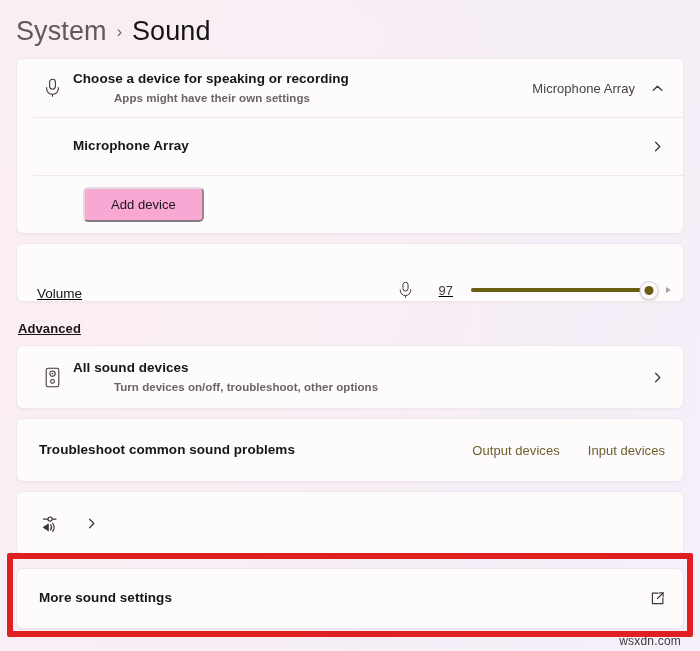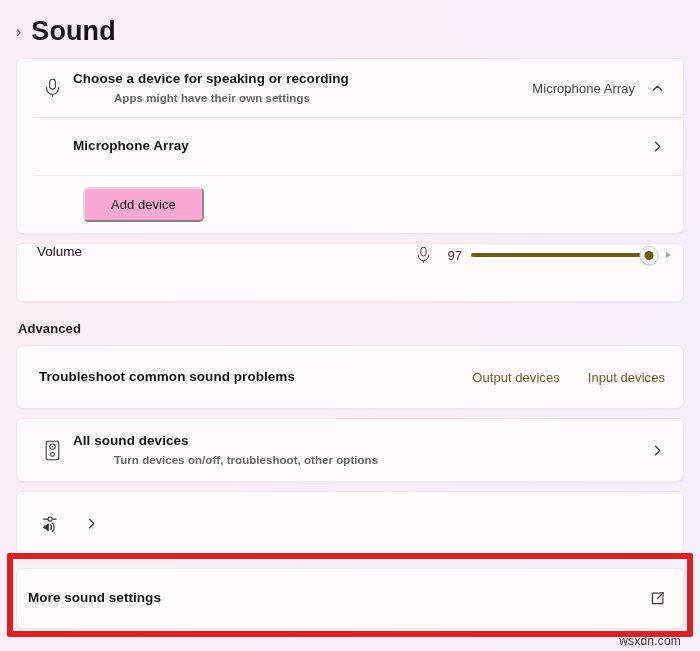--- a/index.html
+++ b/index.html
@@ -32,21 +32,21 @@
     letter-spacing: .1px;
   }
   .crumb-sep {
     font-size: 16px;
     color: #6b6568;
     position: relative;
     top: -3px;
   }
   .crumb-current {
     font-size: 27px;
-    font-weight: 700;
+    font-weight: 400;
     color: #161415;
     letter-spacing: .1px;
   }
 
   
   .page {
     padding: 0 16px;
   }
 
   .card {
@@ -142,34 +142,35 @@
     border-bottom-color: #d6ccd3;
     border-radius: 5px;
     padding: 8px 26px;
     cursor: pointer;
     letter-spacing: .05px;
   }
 
   
   .vol-row {
     display: flex;
-    align-items: flex-start;
+    align-items: flex-end;
     min-height: 57px;
     padding: 0 18px 0 20px;
+    text-decoration: underline;
   }
   .vol-label {
     font-size: 13.5px;
     color: #171516;
     flex: 0 0 auto;
   }
   .vol-controls {
     margin-left: auto;
     display: flex;
     align-items: center;
-    gap: 9px;
+    gap: 18px;
   }
   .vol-mic { color: #3a3538; display: flex; align-items: center; }
   .vol-num {
     font-size: 13px;
     color: #3d393b;
     width: 22px;
     text-align: right;
   }
   .slider {
     position: relative;
@@ -219,20 +220,21 @@
     border-bottom: 3.5px solid transparent;
   }
 
   
   .section-head {
     font-size: 13px;
     font-weight: 700;
     color: #1a1718;
     margin: 19px 0 9px 2px;
     letter-spacing: .1px;
+    text-decoration: underline;
   }
 
   .link {
     font-size: 13px;
     cursor: pointer;
     letter-spacing: .05px;
   }
 
   
   .highlight-box {
@@ -248,20 +250,21 @@
     bottom: 3px;
     font-size: 12px;
     color: #3f3a3c;
     letter-spacing: .2px;
   }
 </style>
 </head>
 <body>
 
 <div class="breadcrumb">
+  <span class="crumb-parent">System</span>
   <span class="crumb-sep">›</span>
   <span class="crumb-current">Sound</span>
 </div>
 
 <div class="page">
 
   <div class="card grouped">
 
     <div class="row row-tall">
       <div class="row-icon">
@@ -326,51 +329,51 @@
             </span>
           <span class="slider-endcap"></span>
         </span>
       </div>
     </div>
   </div>
 
   <div class="section-head">Advanced</div>
 
   <div class="card">
-    <div class="row row-tall" style="min-height:62px;padding-left:20px;">
-      <div class="row-text">
-        <div class="row-title">Troubleshoot common sound problems</div>
-      </div>
-      <div class="row-right" style="gap:28px;">
-        <span class="link" style="color: rgb(107, 95, 42);">Output devices</span>
-        <span class="link" style="color: rgb(107, 95, 42);">Input devices</span>
-      </div>
-    </div>
-  </div>
-
-  <div class="card">
     <div class="row" style="min-height:62px;">
       <div class="row-icon">
         <svg width="15" height="21" viewBox="0 0 15 21" fill="none" stroke="currentColor" stroke-width="1.05">
           <rect x="1.2" y="1.2" width="12.6" height="18.6" rx="1.8"></rect>
           <circle cx="7.5" cy="6.6" r="2.7"></circle>
           <circle cx="7.5" cy="6.6" r=".85" fill="currentColor" stroke="none"></circle>
           <circle cx="7.5" cy="14.4" r="1.9"></circle>
         </svg>
       </div>
       <div class="row-text">
         <div class="row-title">All sound devices</div>
         <div class="row-sub">Turn devices on/off, troubleshoot, other options</div>
       </div>
       <div class="row-right">
         <span class="chev">
           <svg width="13" height="13" viewBox="0 0 13 13" fill="none" stroke="currentColor" stroke-width="1.25" stroke-linecap="round" stroke-linejoin="round">
             <path d="M4.6 2.2l4.2 4.3-4.2 4.3"></path>
           </svg>
         </span>
+      </div>
+    </div>
+  </div>
+
+  <div class="card">
+    <div class="row row-tall" style="min-height:62px;padding-left:20px;">
+      <div class="row-text">
+        <div class="row-title">Troubleshoot common sound problems</div>
+      </div>
+      <div class="row-right" style="gap:28px;">
+        <span class="link" style="color: rgb(107, 95, 42);">Output devices</span>
+        <span class="link" style="color: rgb(107, 95, 42);">Input devices</span>
       </div>
     </div>
   </div>
 
   <div class="card">
     <div class="row" style="min-height:62px;">
       <div class="row-icon">
         <svg width="21" height="19" viewBox="0 0 21 19" fill="none" stroke="currentColor" stroke-width="1.2" stroke-linecap="round">
           <path d="M1.5 5.1h4.1"></path>
           <circle cx="8.1" cy="5.1" r="2.1"></circle>
@@ -385,21 +388,21 @@
         <span class="chev">
           <svg width="13" height="13" viewBox="0 0 13 13" fill="none" stroke="currentColor" stroke-width="1.25" stroke-linecap="round" stroke-linejoin="round">
             <path d="M4.6 2.2l4.2 4.3-4.2 4.3"></path>
           </svg>
         </span>
       </div>
     </div>
   </div>
 
   <div class="card" style="margin-top:13px;">
-    <div class="row" style="min-height:59px;padding-left:9px;">
+    <div class="row" style="min-height:59px;padding-left:20px;">
       <div class="row-text">
         <div class="row-title">More sound settings</div>
       </div>
       <div class="row-right">
         <span class="chev">
           <svg width="15" height="15" viewBox="0 0 15 15" fill="none" stroke="currentColor" stroke-width="1.15" stroke-linecap="round" stroke-linejoin="round">
             <path d="M8.2 2.1H2.4v10.5h10.5V6.9"></path>
             <path d="M13.1 1.9L7.5 7.5"></path>
             <path d="M9.6 1.9h3.5v3.5"></path>
           </svg>

